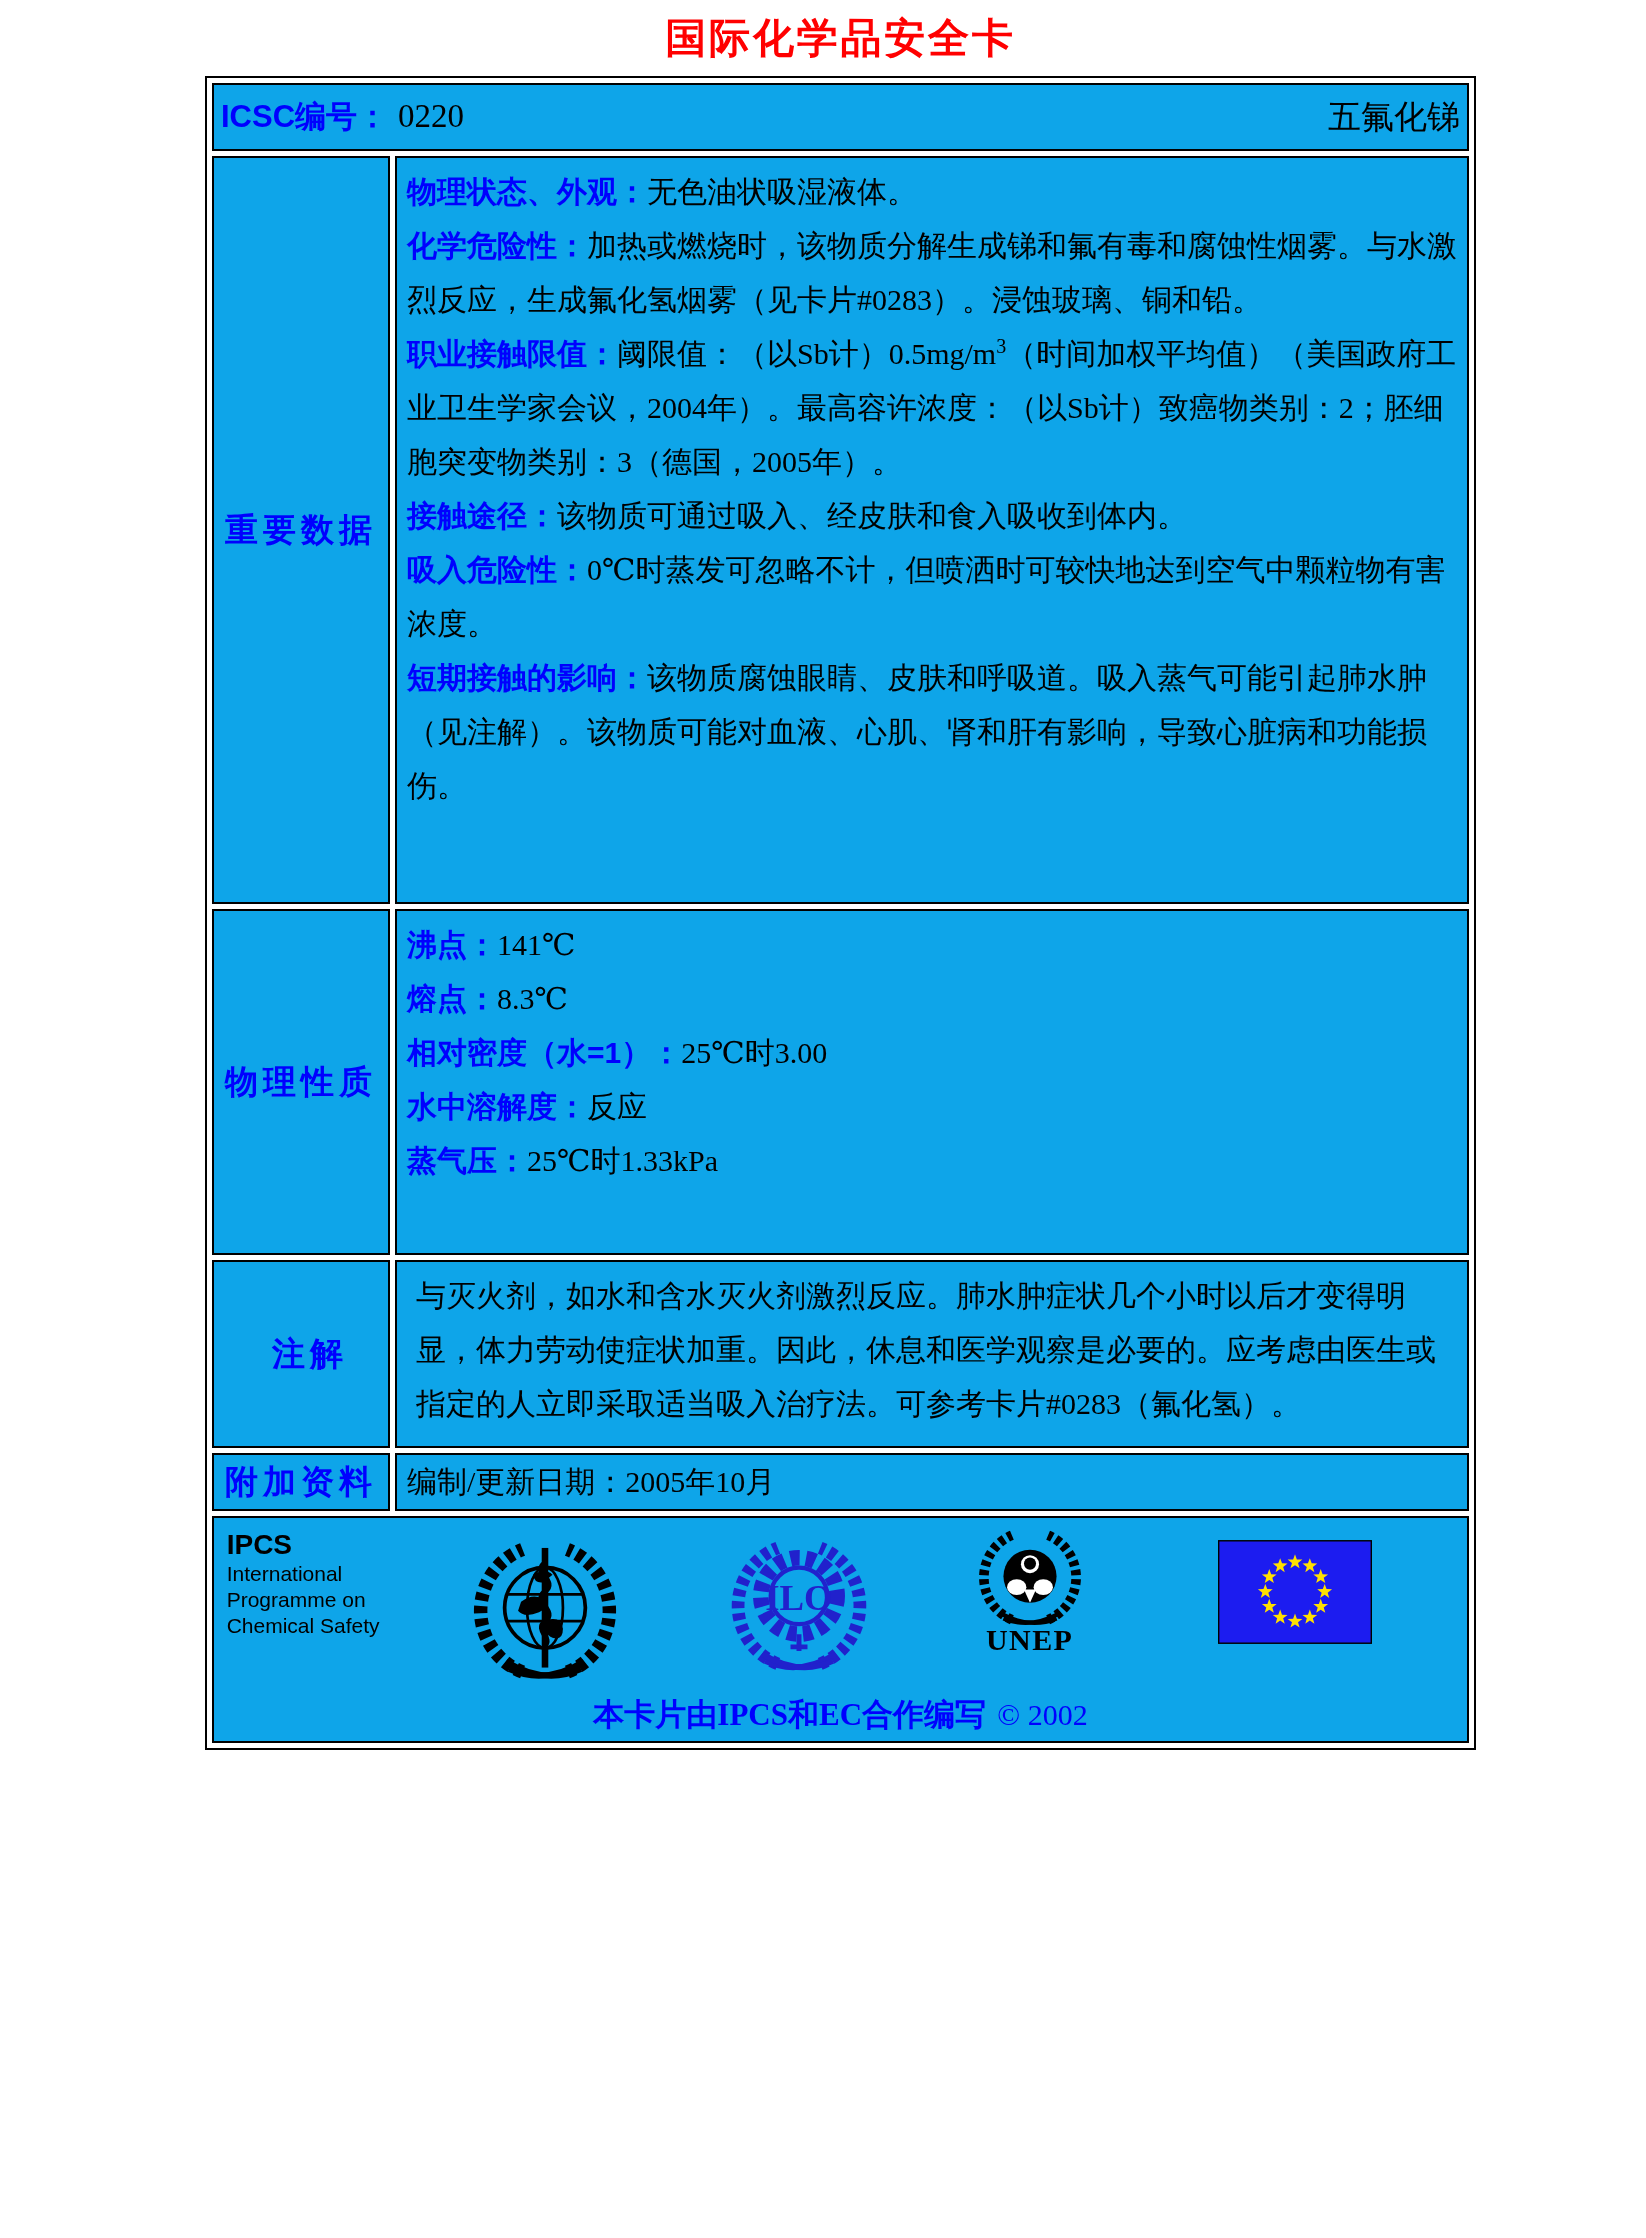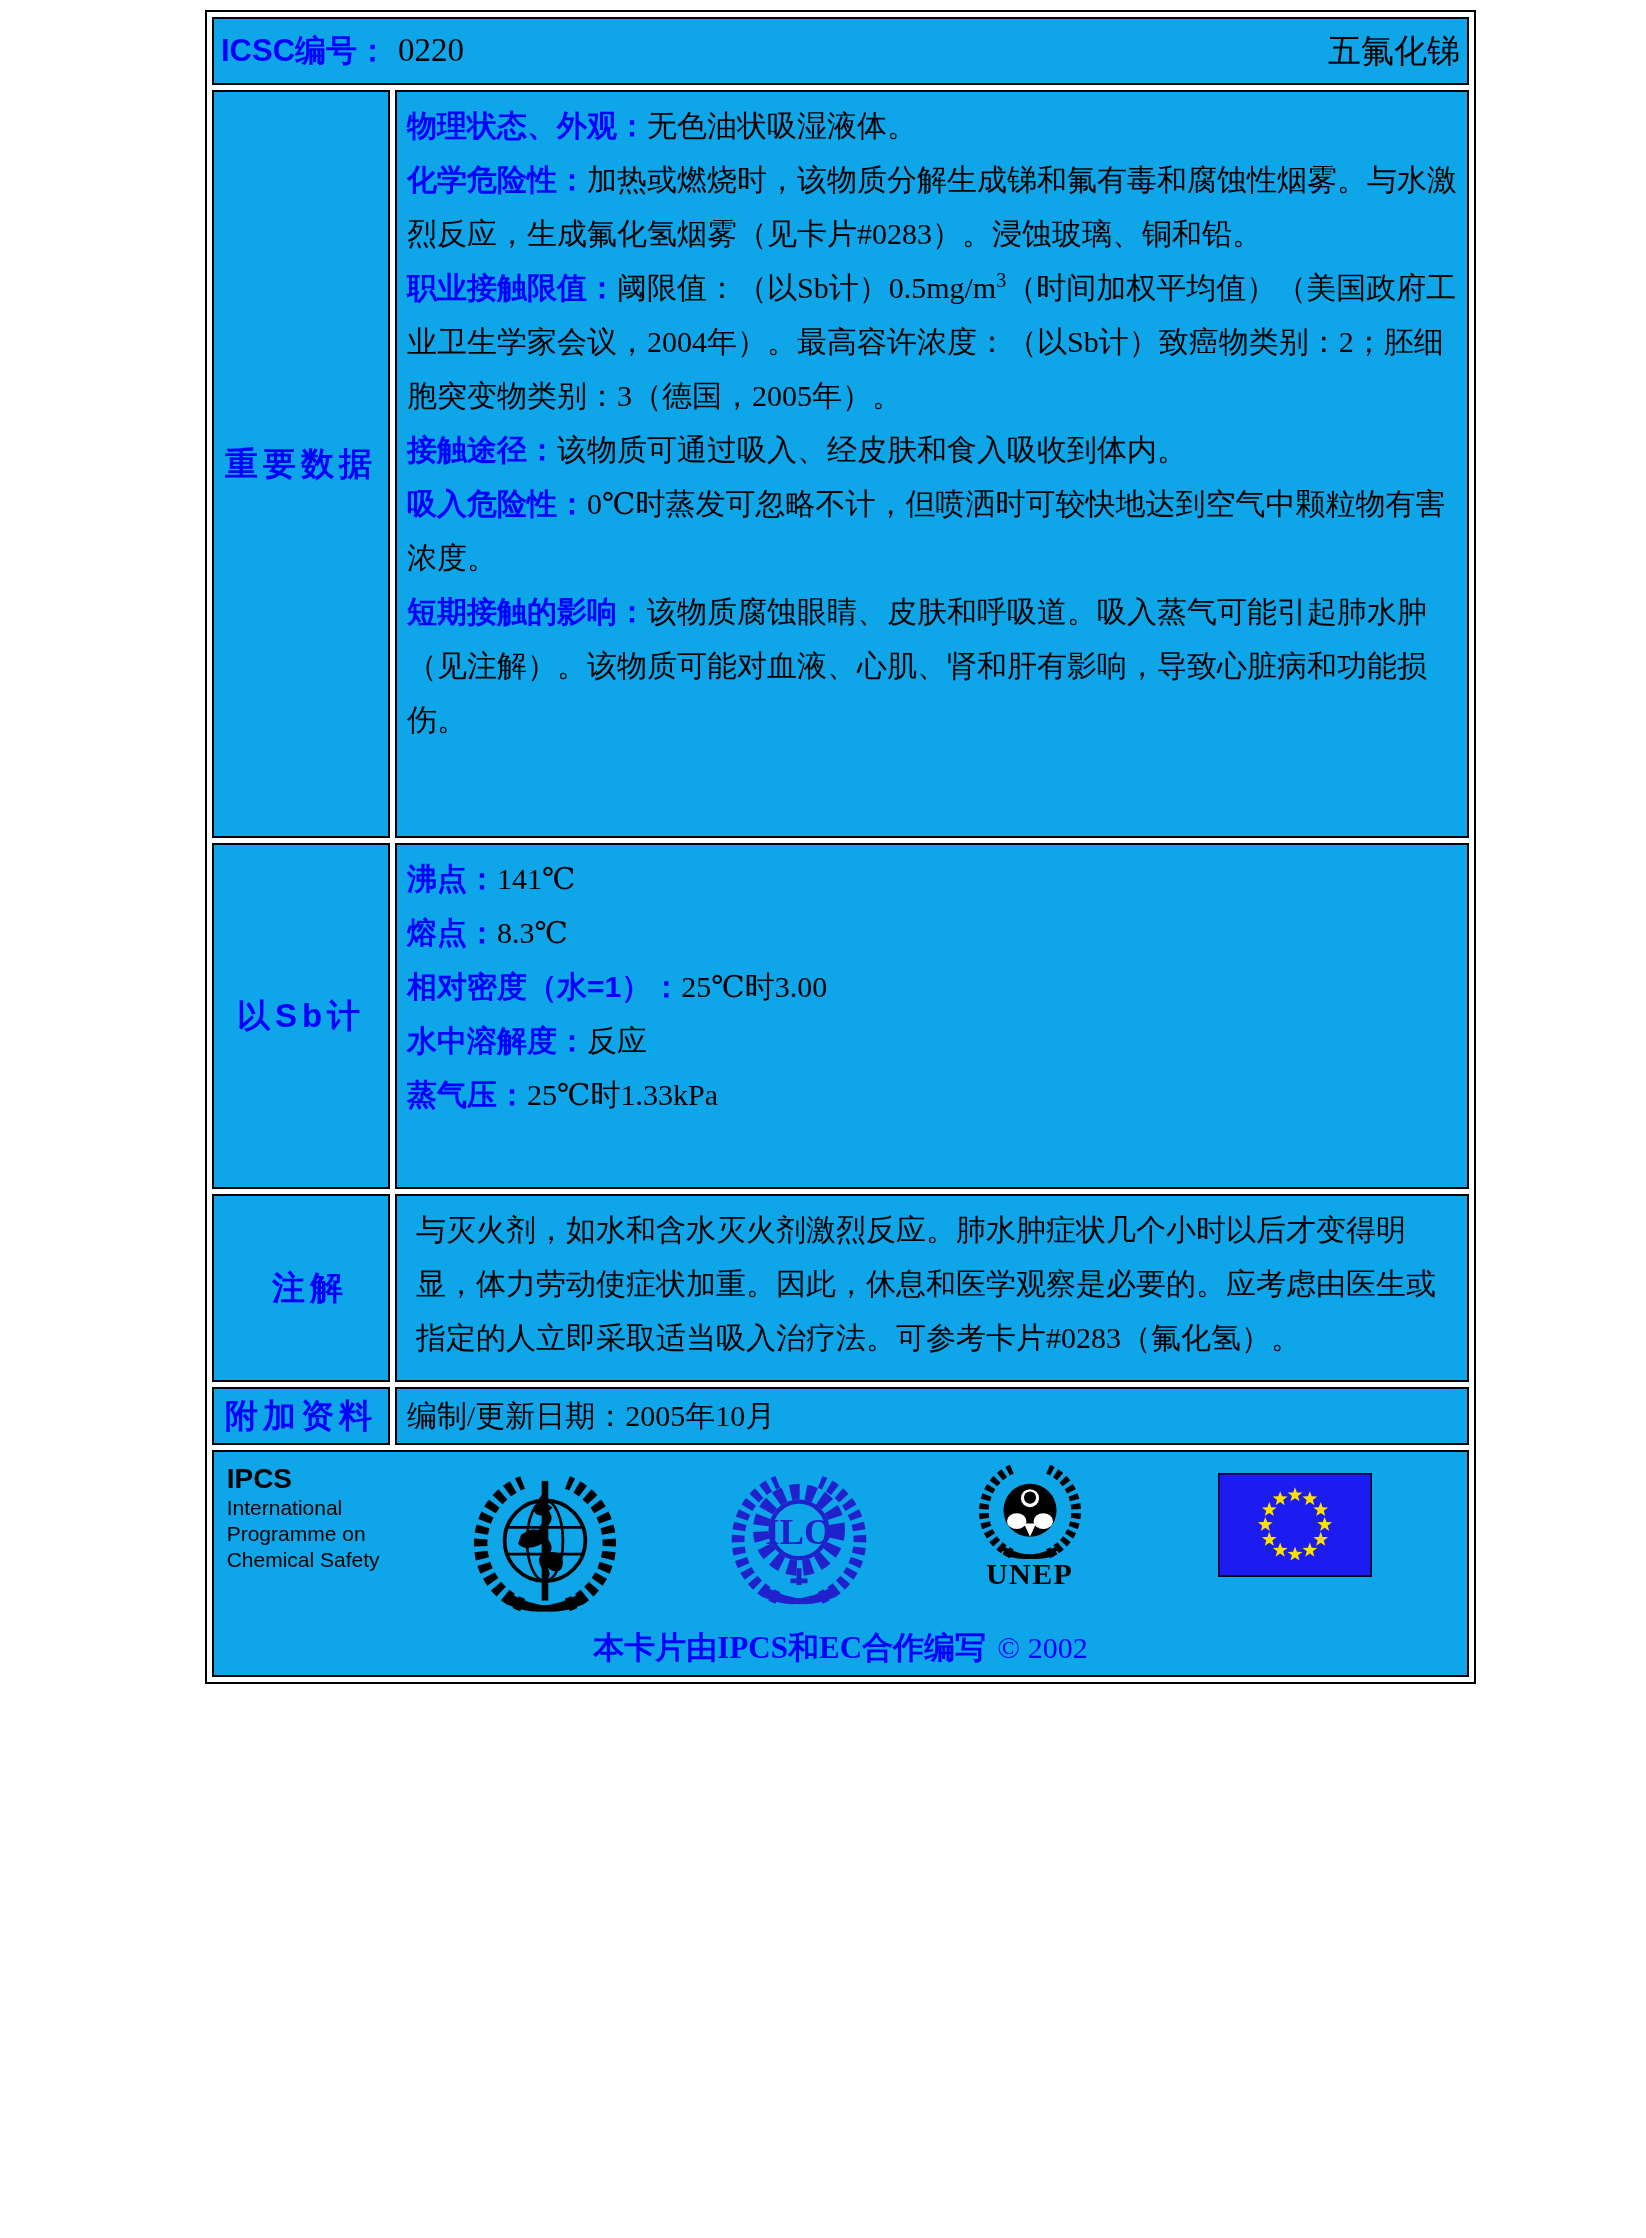--- a/index.html
+++ b/index.html
@@ -57,20 +57,21 @@
   .caption-copy{font-weight:normal;margin-left:11.3px;font-size:30px;}
   
   td.legal-cell{padding:0 7px;font-size:27px;}
   .legal-label{font-family:"Liberation Sans","DejaVu Sans",sans-serif;font-weight:bold;}
 </style>
 </head>
 <body>
 
 <div class="page">
 
+  <div class="title">国际化学品安全卡</div>
 
   <table class="card">
     <colgroup>
         <col class="c1">
         <col>
       </colgroup>
 
     <tbody>
         <tr class="r-header">
       <td class="header-cell" colspan="2">
@@ -89,21 +90,21 @@
             <div class="item"><span class="ilabel">物理状态、外观：</span><span>无色油状吸湿液体。</span></div>
             <div class="item"><span class="ilabel">化学危险性：</span><span>加热或燃烧时，该物质分解生成锑和氟有毒和腐蚀性烟雾。与水激烈反应，生成氟化氢烟雾（见卡片#0283）。浸蚀玻璃、铜和铅。</span></div>
             <div class="item"><span class="ilabel">职业接触限值：</span><span>阈限值：（以Sb计）0.5mg/m</span><sup class="isup">3</sup><span>（时间加权平均值）（美国政府工业卫生学家会议，2004年）。最高容许浓度：（以Sb计）致癌物类别：2；胚细胞突变物类别：3（德国，2005年）。</span></div>
             <div class="item"><span class="ilabel">接触途径：</span><span>该物质可通过吸入、经皮肤和食入吸收到体内。</span></div>
             <div class="item"><span class="ilabel">吸入危险性：</span><span>0℃时蒸发可忽略不计，但喷洒时可较快地达到空气中颗粒物有害浓度。</span></div>
             <div class="item"><span class="ilabel">短期接触的影响：</span><span>该物质腐蚀眼睛、皮肤和呼吸道。吸入蒸气可能引起肺水肿（见注解）。该物质可能对血液、心肌、肾和肝有影响，导致心脏病和功能损伤。</span></div>
           </td>
     </tr>
 
     <tr class="r-physical">
-      <td class="label-cell">以Sb计</td>
+      <td class="label-cell">物理性质</td>
       <td class="content-cell" id="sec-physical">
             <div class="item"><span class="ilabel">沸点：</span><span>141℃</span></div>
             <div class="item"><span class="ilabel">熔点：</span><span>8.3℃</span></div>
             <div class="item"><span class="ilabel">相对密度（水=1）：</span><span>25℃时3.00</span></div>
             <div class="item"><span class="ilabel">水中溶解度：</span><span>反应</span></div>
             <div class="item"><span class="ilabel">蒸气压：</span><span>25℃时1.33kPa</span></div>
           </td>
     </tr>
 
 

